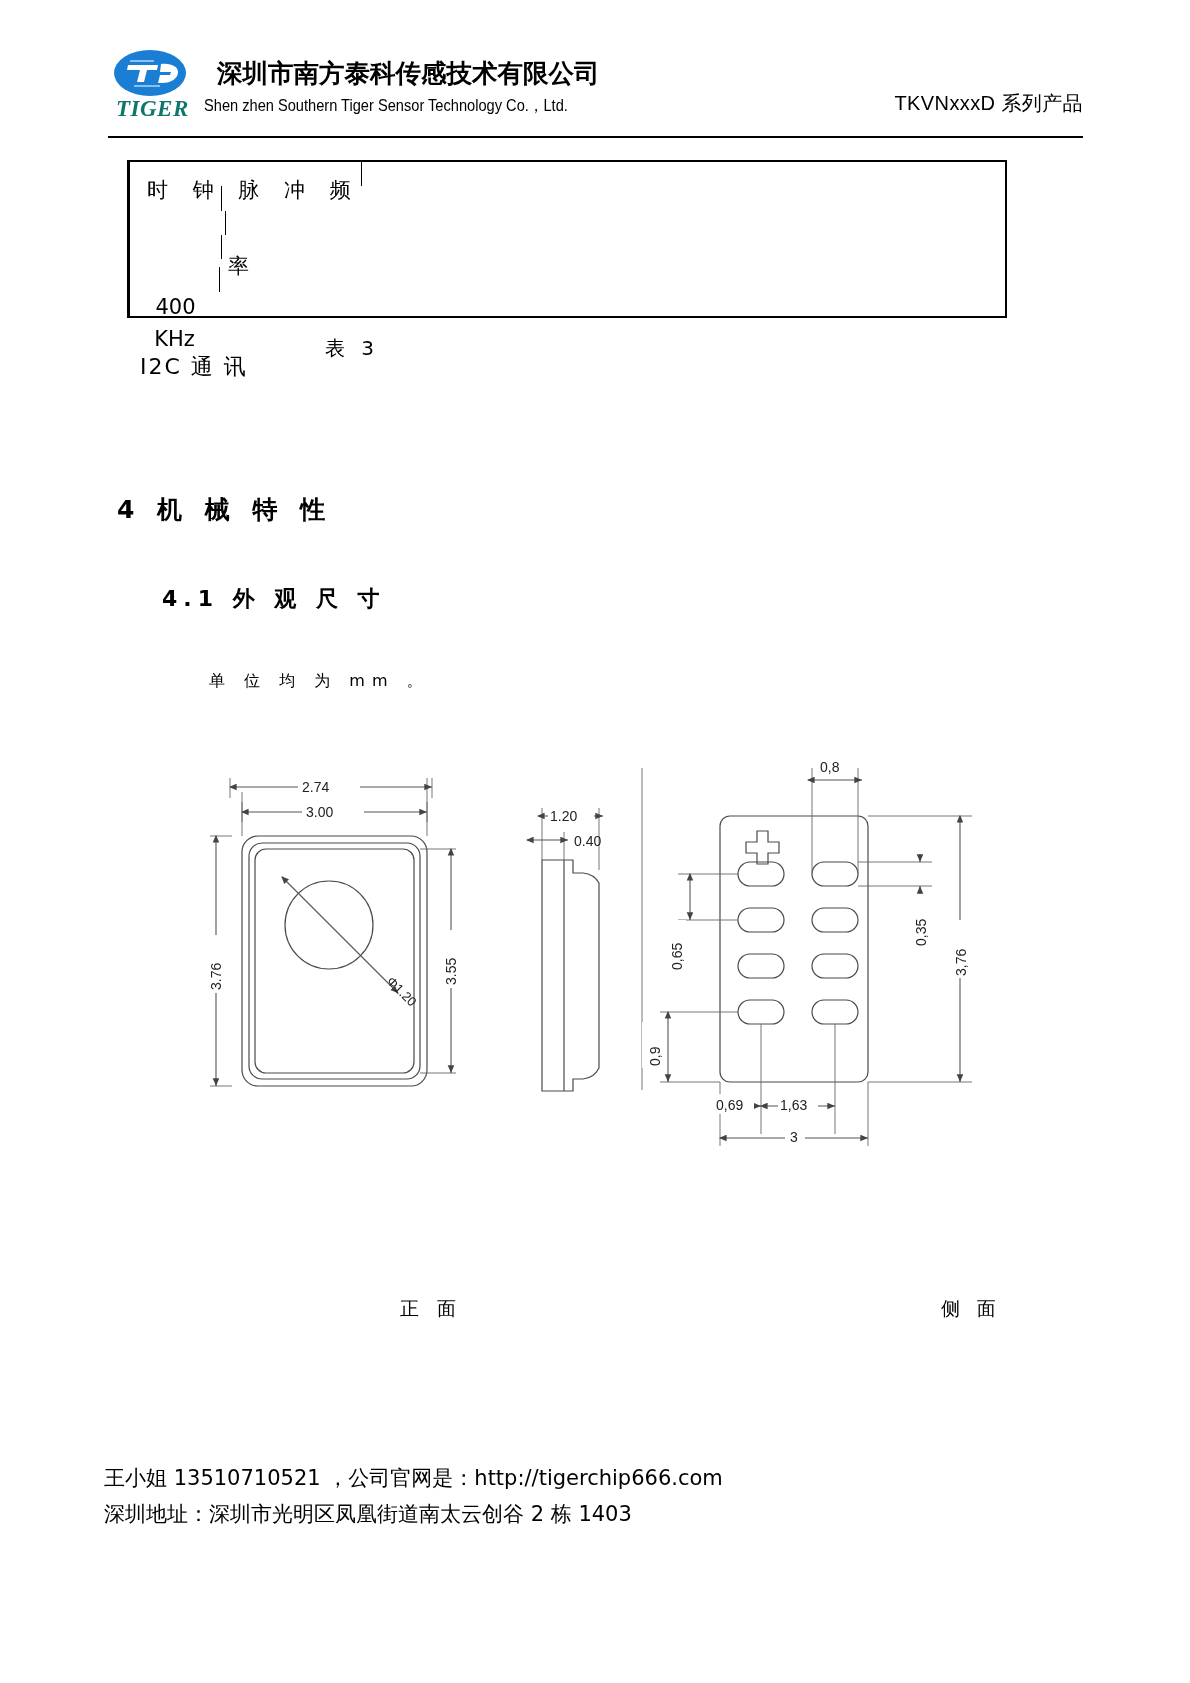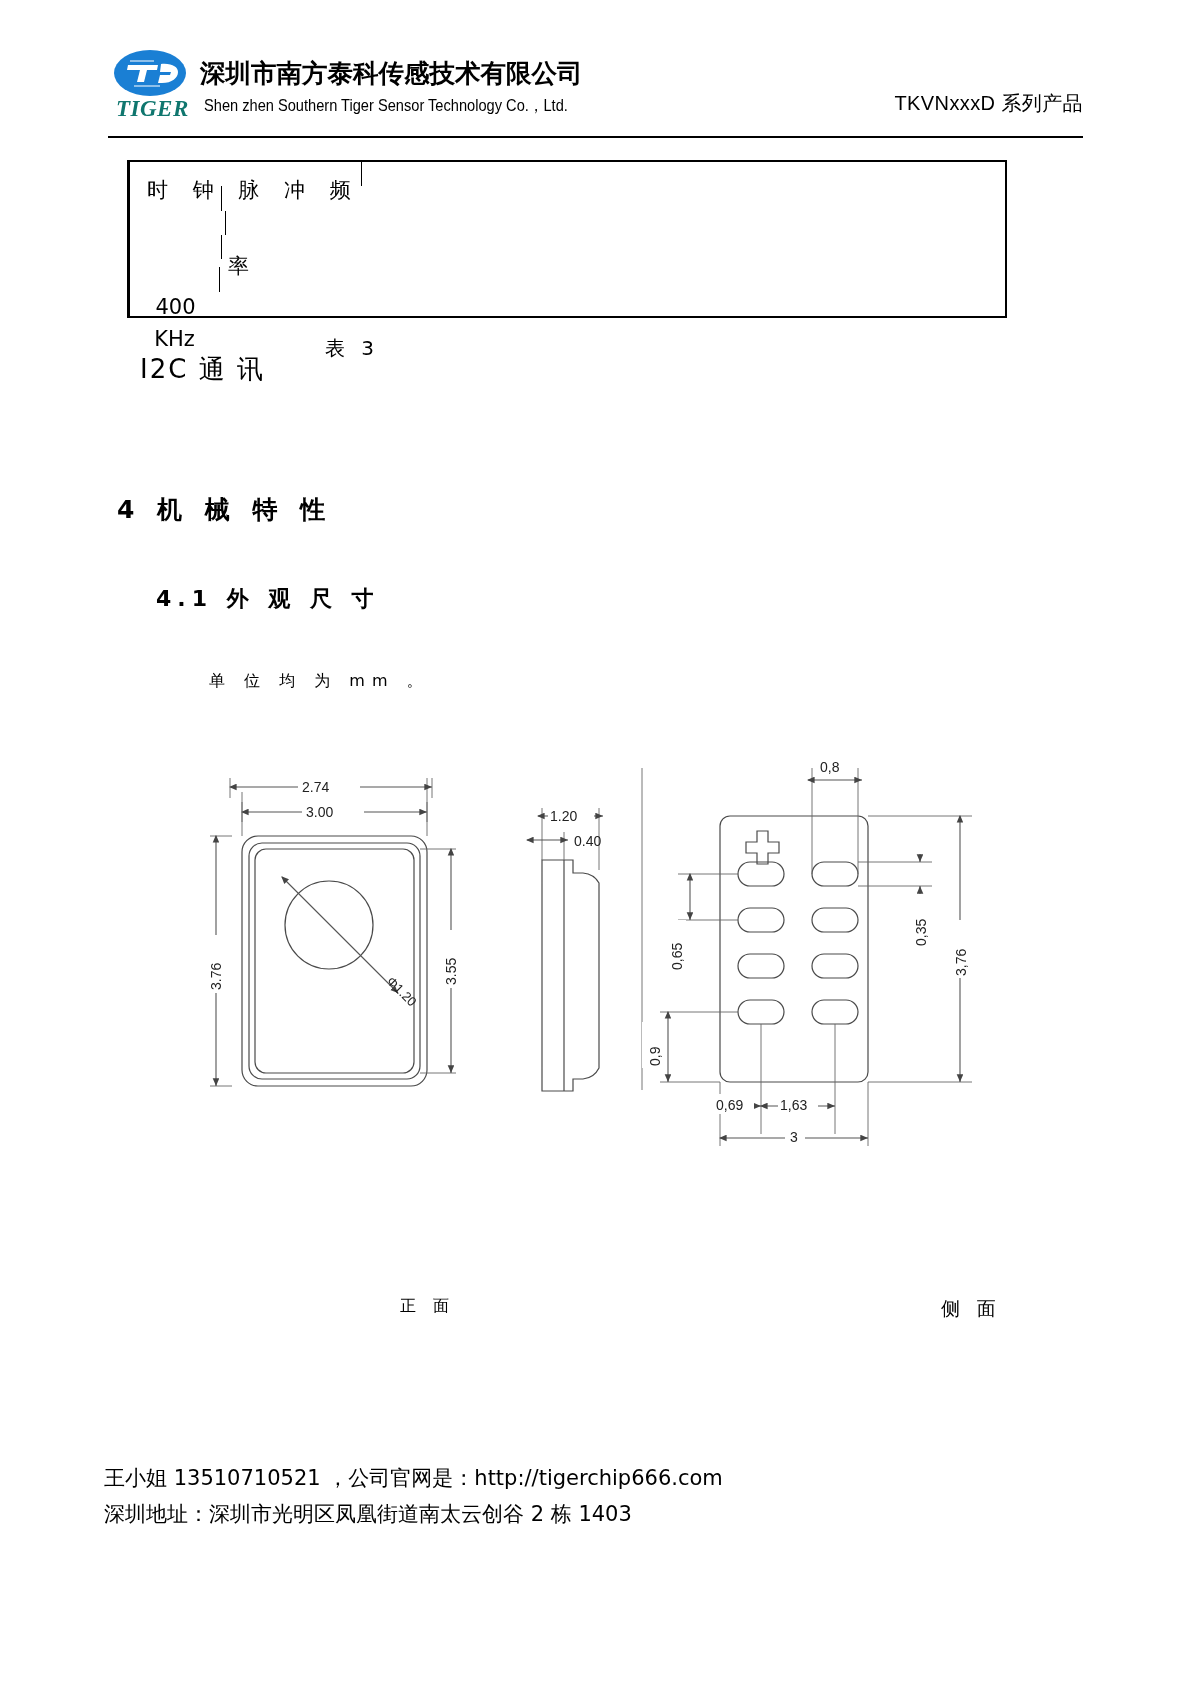--- a/index.html
+++ b/index.html
@@ -35,21 +35,21 @@
     font-family: "Liberation Serif", serif;
     font-style: italic;
     font-weight: bold;
     font-size: 23px;
     letter-spacing: 0.5px;
     color: #0f766e;
     text-align: left;
     line-height: 26px;
   }
   #company-cn {
-    position: absolute; left: 92px; top: 8px;
+    position: absolute; left: 109px; top: 8px;
     font-family: "DejaVu Sans", sans-serif;
     font-weight: bold;
     font-size: 25.5px;
     letter-spacing: 0px;
     white-space: nowrap;
   }
   #company-en {
     position: absolute; left: 96px; top: 46px;
     font-family: "Liberation Sans", sans-serif;
     font-size: 17px;
@@ -108,21 +108,21 @@
   .mid-text {
     position: absolute; left: 0; right: 0; top: 60px;
     text-align: center;
     font-family: "DejaVu Sans", sans-serif;
     font-size: 21px;
     white-space: nowrap;
   }
   .note-text {
     position: absolute; left: 10px; top: 60px;
     font-family: "DejaVu Sans", sans-serif;
-    font-size: 26px;
+    font-size: 22px;
     letter-spacing: 2px;
     white-space: nowrap;
   }
   #table-caption {
     position: absolute;
     left: 127px; top: 335px; width: 450px;
     text-align: center;
     font-family: "DejaVu Sans", sans-serif;
     font-size: 20px;
     letter-spacing: 5px;
@@ -133,21 +133,21 @@
     position: absolute;
     left: 117px; top: 493px;
     font-family: "DejaVu Sans", sans-serif;
     font-weight: bold;
     font-size: 25px;
     letter-spacing: 7px;
     white-space: nowrap;
   }
   #h-sec41 {
     position: absolute;
-    left: 156px; top: 584px;
+    left: 162px; top: 584px;
     font-family: "DejaVu Sans", sans-serif;
     font-weight: bold;
     font-size: 22px;
     letter-spacing: 6px;
     white-space: nowrap;
   }
   #unit-note {
     position: absolute;
     left: 209px; top: 671px;
     font-family: "DejaVu Sans", sans-serif;
@@ -161,21 +161,21 @@
     position: absolute;
     left: 190px; top: 750px;
     width: 820px; height: 400px;
   }
   #drawings svg { display:block; }
 
   
   #label-front {
     position: absolute; left: 400px; top: 1296px;
     font-family: "DejaVu Sans", sans-serif;
-    font-size: 16px;
+    font-size: 19px;
     letter-spacing: 6px;
     white-space: nowrap;
     text-align: right;
   }
   #label-side {
     position: absolute; left: 941px; top: 1296px;
     font-family: Liberation Serif, serif;
     font-size: 19px;
     letter-spacing: 6px;
     white-space: nowrap;

